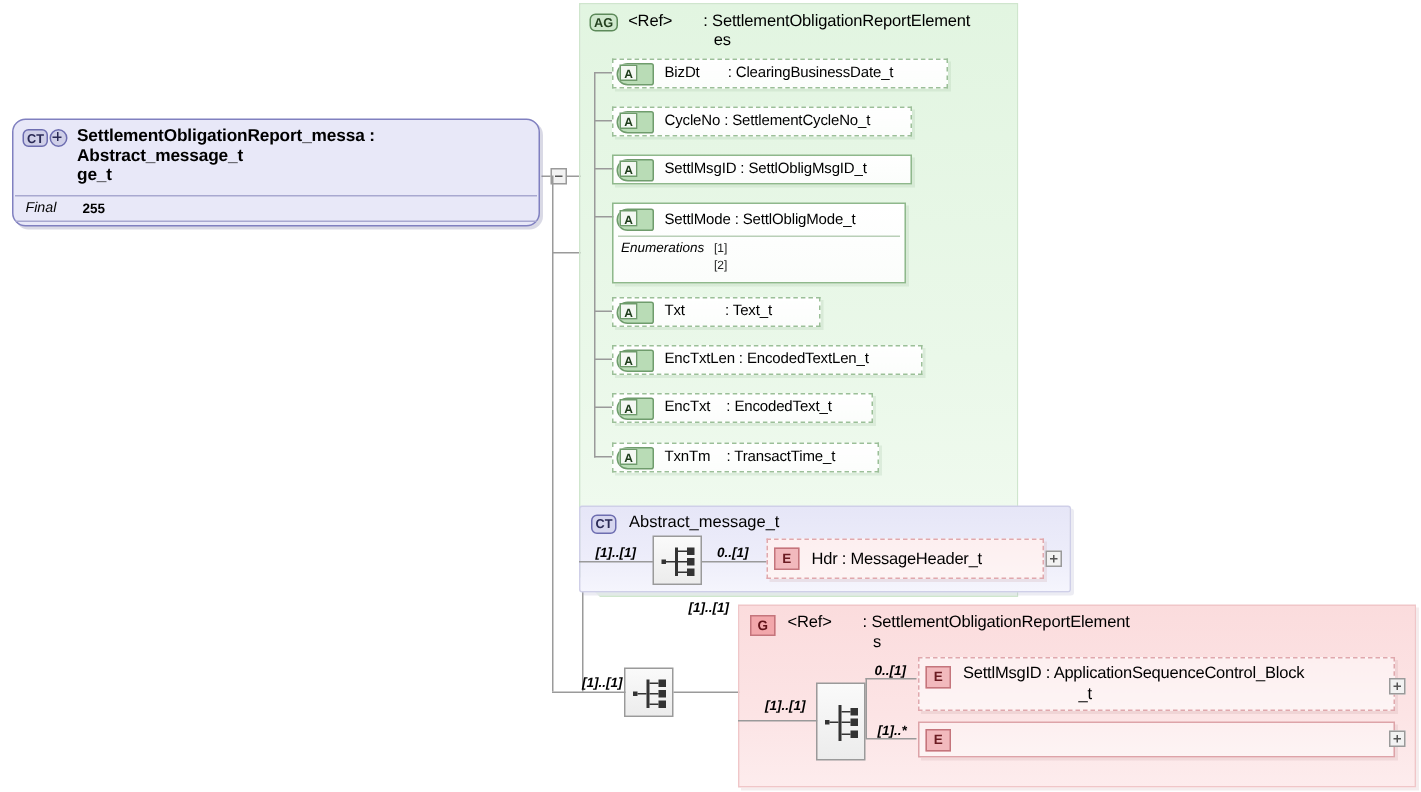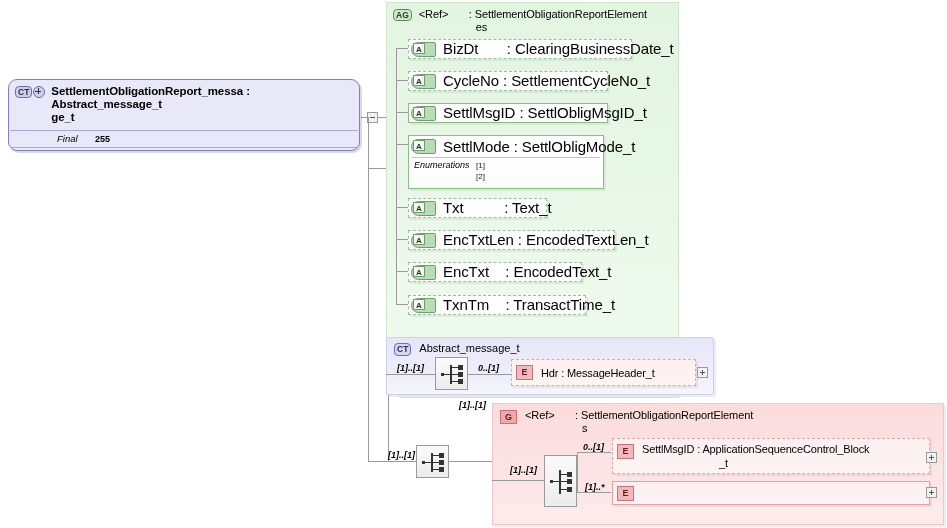--- a/index.html
+++ b/index.html
@@ -107,21 +107,21 @@
     position:absolute; left:3.5px; top:1px;
     width:1px; height:6px; background:#2a2a55;
   }
   .ct-sep { height:1px; background:#a8a8d0; margin:0 1px; }
   .ct-final {
     display:flex;
     padding: 2px 8px 2px 8px;
     font-size: 9.5px;
     line-height: 12px;
   }
-  .ct-final .k { font-style: italic; width: 38px; margin-left: 40px; }
+  .ct-final .k { font-style: italic; width: 38px; }
   .ct-final .v { font-weight: bold; font-size:9px; }
   .ct-doc {
     padding: 2px 8px 4px 8px;
     font-size: 9px;
     font-style: italic;
     line-height: 12px;
   }
 
   
   .ag-box {
@@ -195,21 +195,21 @@
     background: #f4f8f3;
     border: 1px solid #6f9c6c;
     box-sizing: border-box;
     font-size: 8px;
     font-weight: bold;
     line-height: 11px;
     text-align: center;
     color:#1d3b1a;
   }
   .attr-label {
-    font-size: 15px;
+    font-size: 10px;
     line-height: 14px;
     margin-left: 7px;
     white-space: pre;
     letter-spacing: -0.1px;
   }
   .attr-top {
     display:flex; align-items:center;
     padding-top: 3px; padding-bottom: 3px;
   }
   .attr-detail-sep { height:1px; background:#b9cfb7; margin: 0 3px; }

